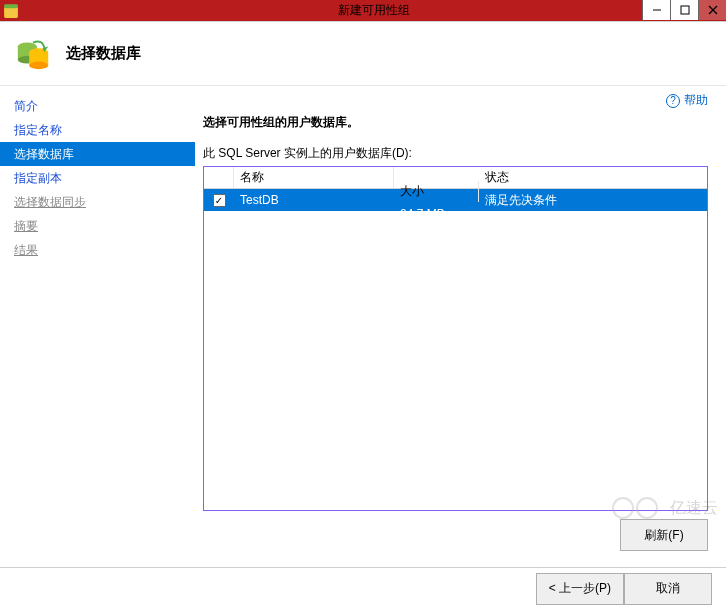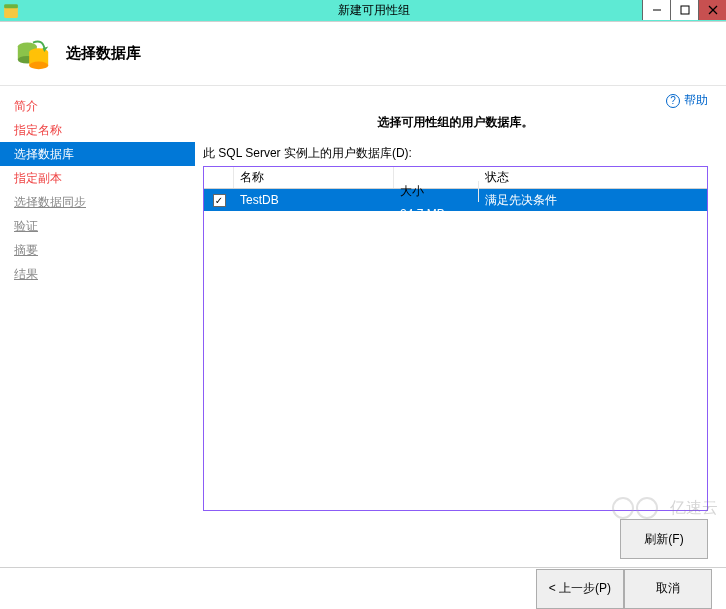--- a/index.html
+++ b/index.html
@@ -1,62 +1,62 @@
 <!DOCTYPE html>
 <html><head>
 <meta charset="utf-8">
 <style>
   * { box-sizing: border-box; margin: 0; padding: 0; font-family: "Microsoft YaHei", "Segoe UI", sans-serif; }
   body { width: 726px; height: 609px; background: #fff; overflow: hidden; position: relative; }
 
   
-  .titlebar { height: 22px; background: #5eead4; border-bottom: 1px solid #d0d0d0; display: flex; align-items: center; position: relative; }
+  .titlebar { height: 22px; background: #b91c1c; border-bottom: 1px solid #d0d0d0; display: flex; align-items: center; position: relative; }
   .titlebar .icon-slot { width: 22px; height: 22px; display: flex; align-items: center; justify-content: center; }
   .titlebar .title { flex: 1; text-align: center; font-size: 12px; color: #000; }
   .win-buttons { display: flex; height: 20px; position: absolute; right: 0; top: 0; }
   .win-btn { width: 28px; height: 20px; display: flex; align-items: center; justify-content: center; border-left: 1px solid #666; background: #fff; }
   .win-btn.close { background: #c75050; }
   .win-btn svg { width: 10px; height: 10px; }
 
   
   .header { height: 64px; display: flex; align-items: center; padding-left: 14px; gap: 14px; border-bottom: 1px solid #e5e5e5; }
   .header .bigicon { width: 38px; height: 38px; position: relative; }
   .header h1 { font-size: 15px; font-weight: bold; color: #000; }
 
   
   .main { display: flex; height: calc(609px - 22px - 64px - 42px); }
   .sidebar { width: 195px; background: #fff; padding-top: 8px; }
   .side-item { height: 24px; line-height: 24px; padding-left: 14px; font-size: 12px; color: #0066cc; cursor: pointer; }
   .side-item.active { background: #0178d7; color: #fff; }
-  .side-item.done { color: #ef4444; }
+  .side-item.done { color: #1d4ed8; }
   .side-item.pending { color: #888; text-decoration: underline; }
 
   .content { flex: 1; padding: 8px 18px 8px 8px; position: relative; }
   .help-link { position: absolute; right: 18px; top: 6px; font-size: 12px; color: #0066cc; display: flex; align-items: center; gap: 4px; }
   .help-icon { width: 14px; height: 14px; border: 1px solid #0066cc; border-radius: 50%; display: inline-flex; align-items: center; justify-content: center; font-size: 10px; color: #0066cc; }
 
-  .instruction { font-size: 12px; font-weight: bold; margin-top: 20px; margin-bottom: 14px; text-align: center; }
+  .instruction { font-size: 12px; font-weight: bold; margin-top: 20px; margin-bottom: 14px; }
   .sub-label { font-size: 12px; margin-bottom: 4px; }
 
   .db-table { border: 1px solid #8b5cf6; height: 345px; background: #fff; }
   .db-header { display: flex; height: 22px; background: #fff; border-bottom: 1px solid #d0d0d0; font-size: 12px; align-items: center; }
   .col-check { width: 30px; border-right: 1px solid #e8e8e8; height:100%;}
   .col-name { flex: 0 0 160px; padding-left: 6px; border-right: 1px solid #e8e8e8; height:100%; display:flex; align-items:center;}
   .col-size { flex: 0 0 85px; padding-left: 6px; border-right: 1px solid #e8e8e8; height:100%; display:flex; align-items:center;margin-top:28px;}
   .col-status { flex: 1; padding-left: 6px; height:100%; display:flex; align-items:center;}
 
   .db-row { display: flex; height: 22px; font-size: 12px; align-items: center; }
   .db-row.selected { background: #0178d7; color: #fff; }
   .db-row .col-check { display: flex; align-items: center; justify-content: center; border: none; }
   .db-row .col-name, .db-row .col-size, .db-row .col-status { border: none; }
   .db-row .col-status span { }
   .checkbox { width: 13px; height: 13px; background: #fff; border: 1px solid #666; display: inline-flex; align-items: center; justify-content: center; font-size: 10px; color: #000; }
 
   .refresh-row { display: flex; justify-content: flex-end; margin-top: 8px; }
-  .btn { height: 40px; min-width: 88px; background: #efefef; border: 1px solid #adadad; font-size: 12px; padding: 0 12px; cursor: pointer; }
+  .btn { height: 32px; min-width: 88px; background: #efefef; border: 1px solid #adadad; font-size: 12px; padding: 0 12px; cursor: pointer; }
 
   
   .footer { height: 42px; border-top: 1px solid #d0d0d0; display: flex; justify-content: flex-end; align-items: center; gap: 0; padding-right: 14px; }
 
   
   .watermark { position: absolute; right: 8px; bottom: 90px; opacity: 0.35; font-size: 16px; color: #888; display: flex; align-items: center; gap: 12px; pointer-events: none; }
   .watermark .circ { width: 22px; height: 22px; border: 2px solid #aaa; border-radius: 50%; display:inline-block; }
   .watermark .circ2 { margin-left: -10px; }
 </style>
 </head>
@@ -106,21 +106,20 @@
   <h1>选择数据库</h1>
 </div>
 
 <div class="main">
   <div class="sidebar">
     <div class="side-item done">简介</div>
     <div class="side-item done">指定名称</div>
     <div class="side-item active">选择数据库</div>
     <div class="side-item done">指定副本</div>
     <div class="side-item pending">选择数据同步</div>
-    <div class="side-item pending">验证</div>
     <div class="side-item pending">摘要</div>
     <div class="side-item pending">结果</div>
   </div>
 
   <div class="content">
     <div class="help-link">
       <span class="help-icon">?</span>
       <span>帮助</span>
     </div>
 

